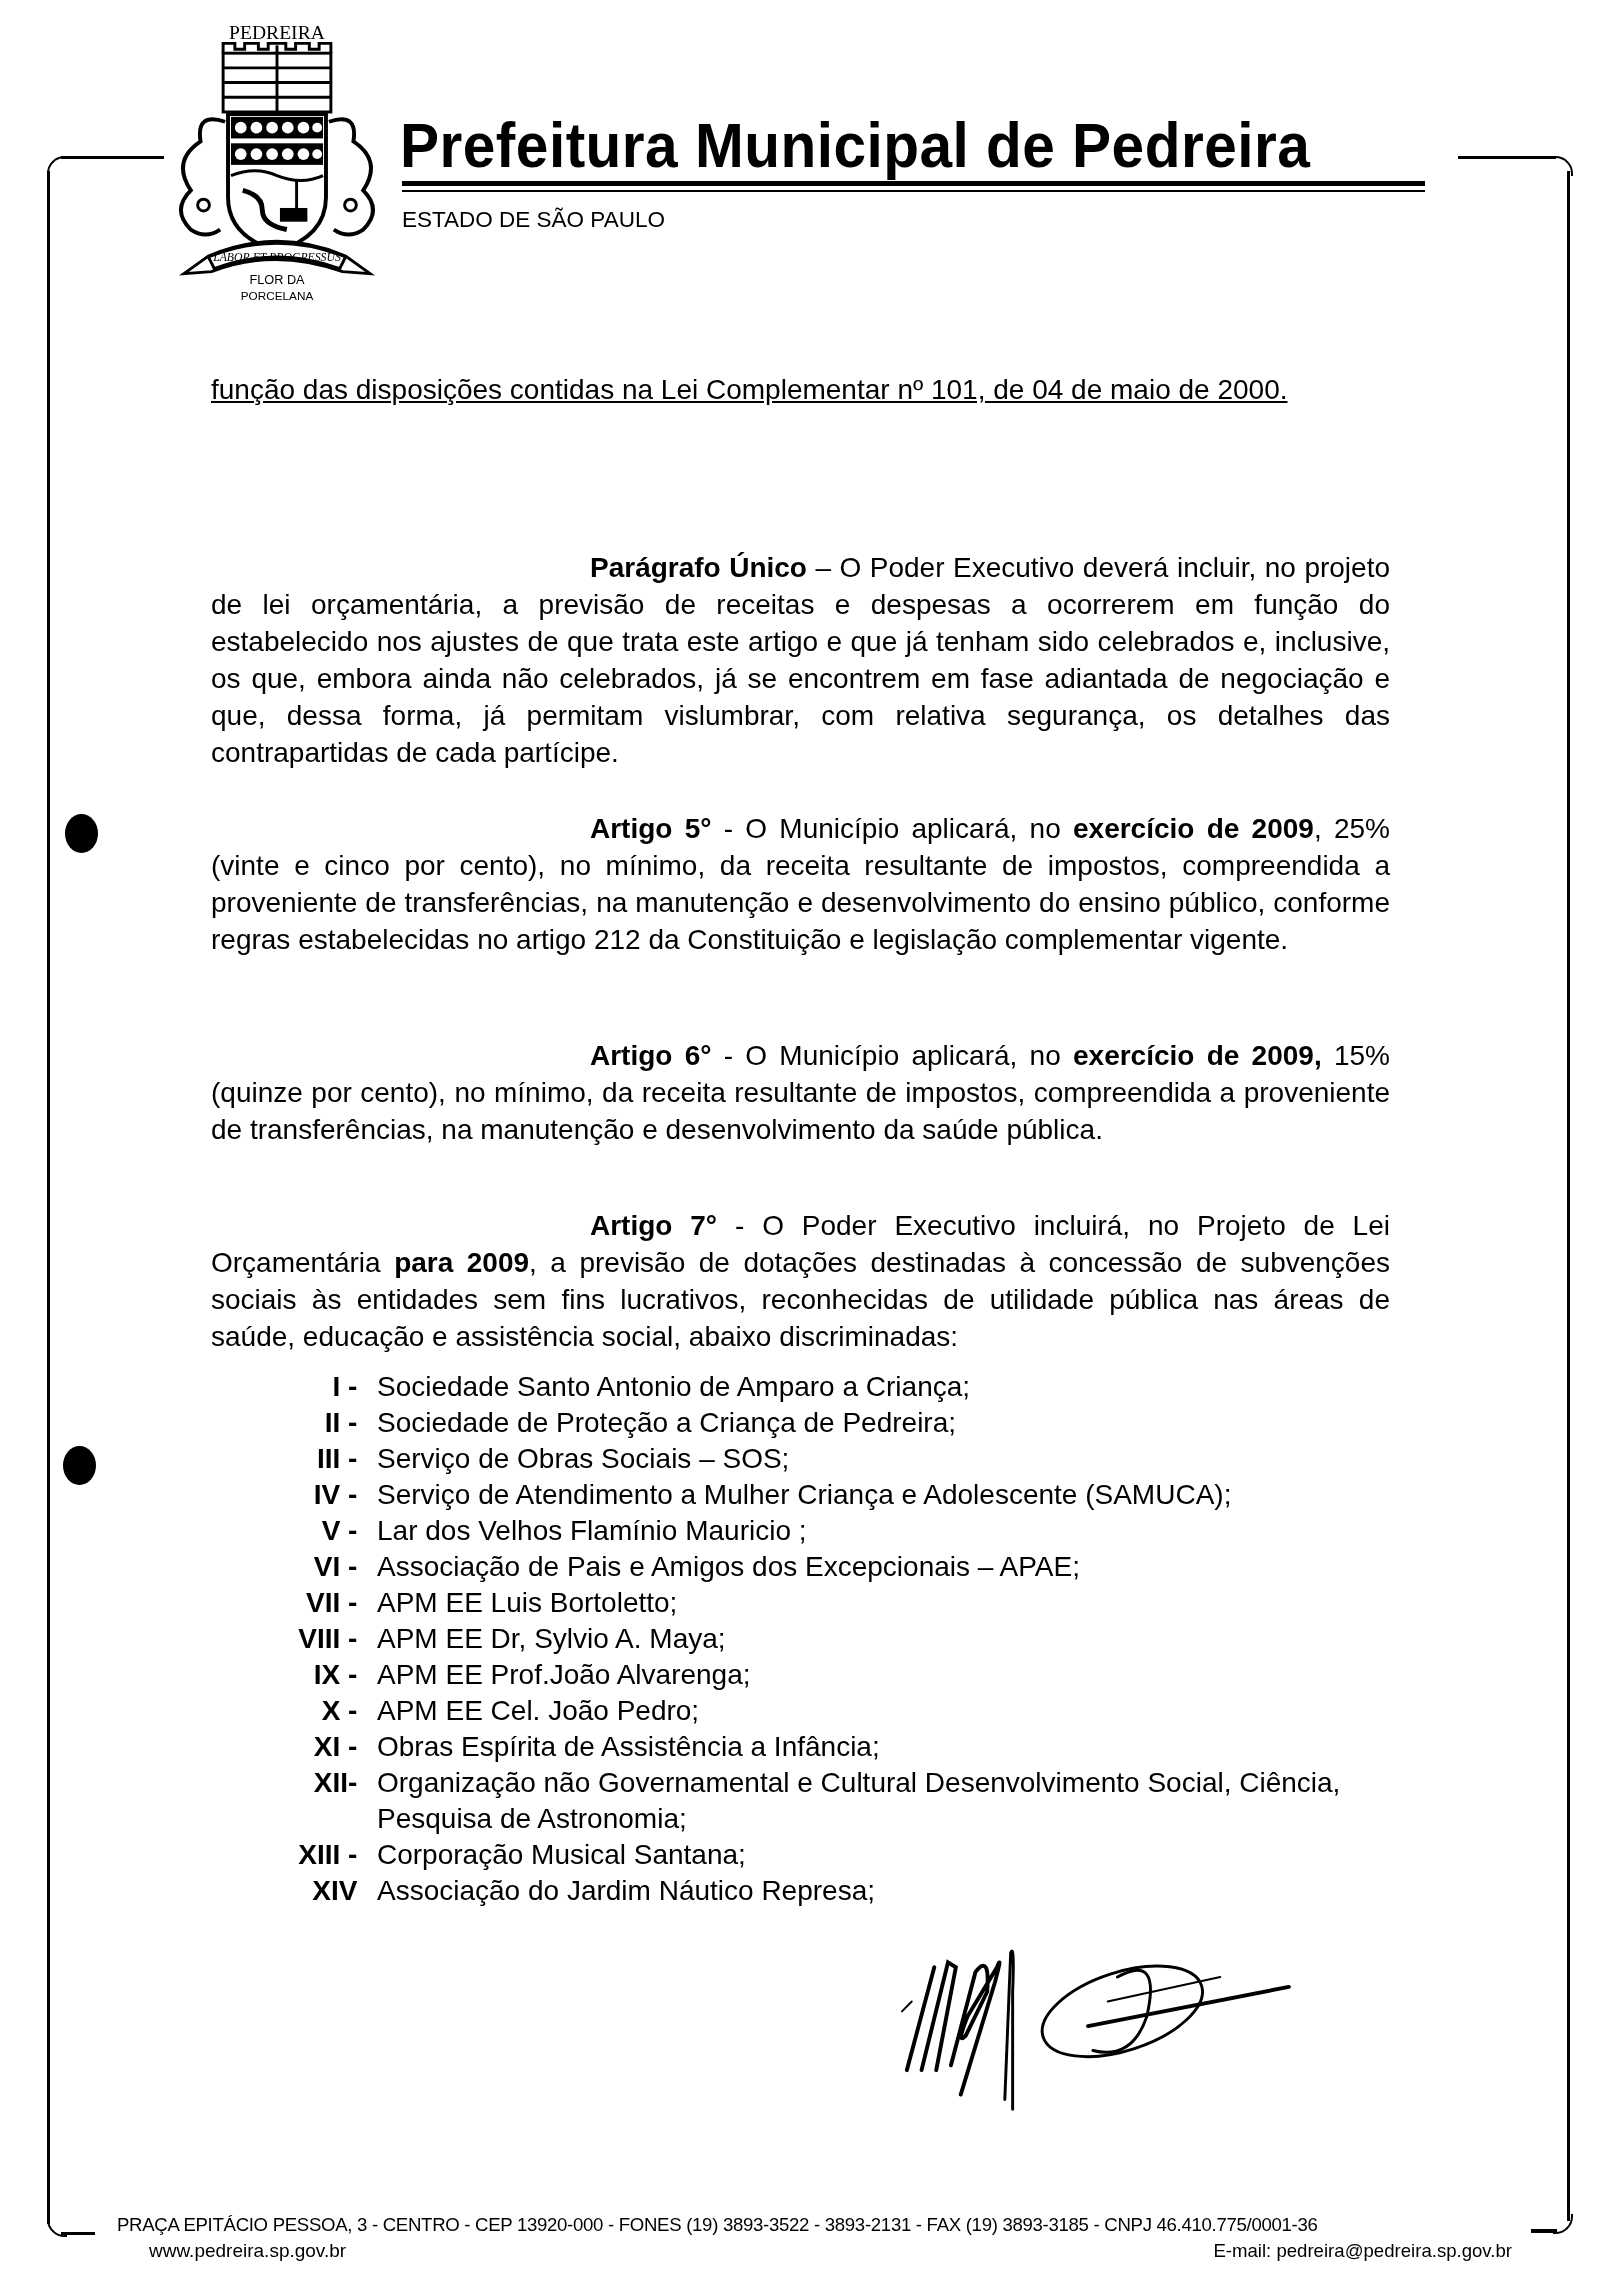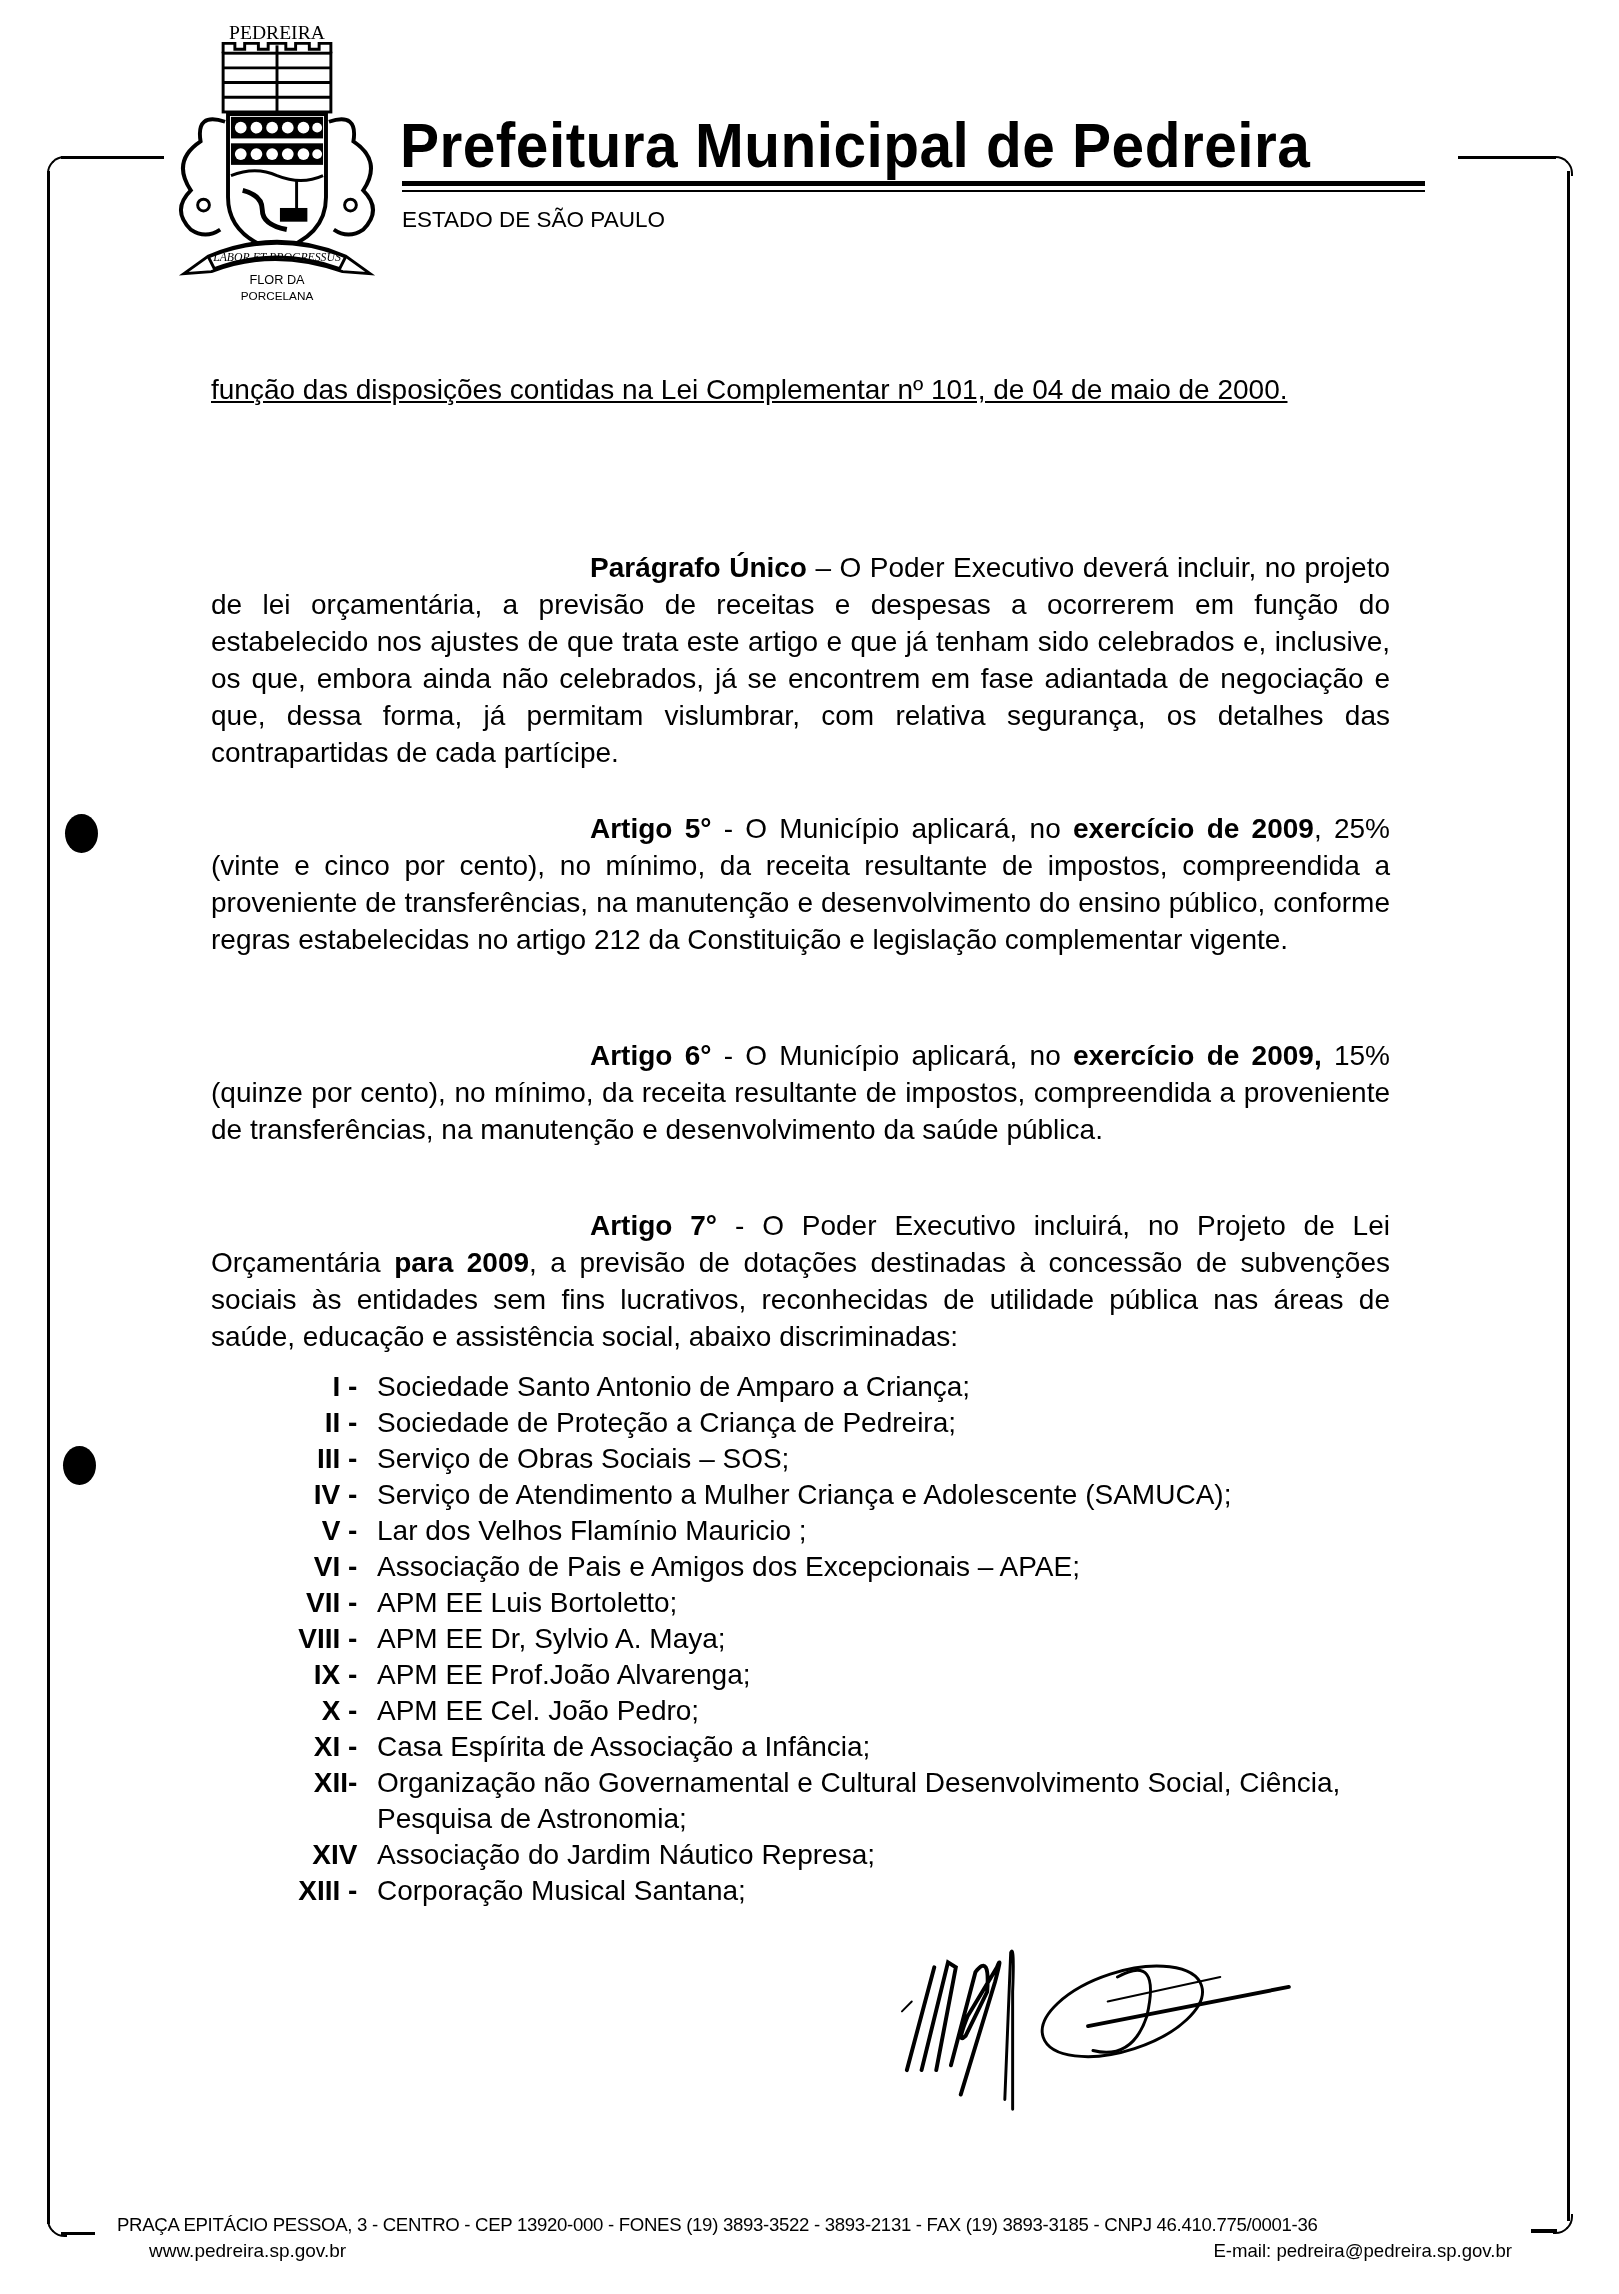--- a/index.html
+++ b/index.html
@@ -160,33 +160,33 @@
   <div class="li">
       <span class="num">IX -</span>
       <span class="txt">APM EE Prof.João Alvarenga;</span>
     </div>
   <div class="li">
       <span class="num">X -</span>
       <span class="txt">APM EE Cel. João Pedro;</span>
     </div>
   <div class="li">
       <span class="num">XI -</span>
-      <span class="txt">Casa Espírita de Associação a Infância;</span>
+      <span class="txt">Obras Espírita de Assistência a Infância;</span>
     </div>
   <div class="li">
       <span class="num">XII-</span>
       <span class="txt">Organização não Governamental e Cultural Desenvolvimento Social, Ciência, Pesquisa de Astronomia;</span>
     </div>
   <div class="li">
+      <span class="num">XIII -</span>
+      <span class="txt">Corporação Musical Santana;</span>
+    </div>
+  <div class="li">
       <span class="num">XIV</span>
       <span class="txt">Associação do Jardim Náutico Represa;</span>
-    </div>
-  <div class="li">
-      <span class="num">XIII -</span>
-      <span class="txt">Corporação Musical Santana;</span>
     </div>
 </div>
 
 <div id="signature" class="abs">
   <svg width="436" height="191" viewBox="0 0 445 195" fill="none" stroke="#000" stroke-linecap="round">
     <path d="M10 140 L38 35" stroke-width="4"></path>
     <path d="M25 140 L52 30 L60 35 L40 140" stroke-width="4"></path>
     <path d="M55 135 L80 40 Q95 20 92 60 L70 105 Q60 115 72 85 L102 35 Q108 20 100 50 L65 165" stroke-width="4"></path>
     <path d="M110 170 L116 20 Q120 10 118 60 L118 180" stroke-width="3"></path>
     <path d="M5 80 L15 70" stroke-width="2"></path>

